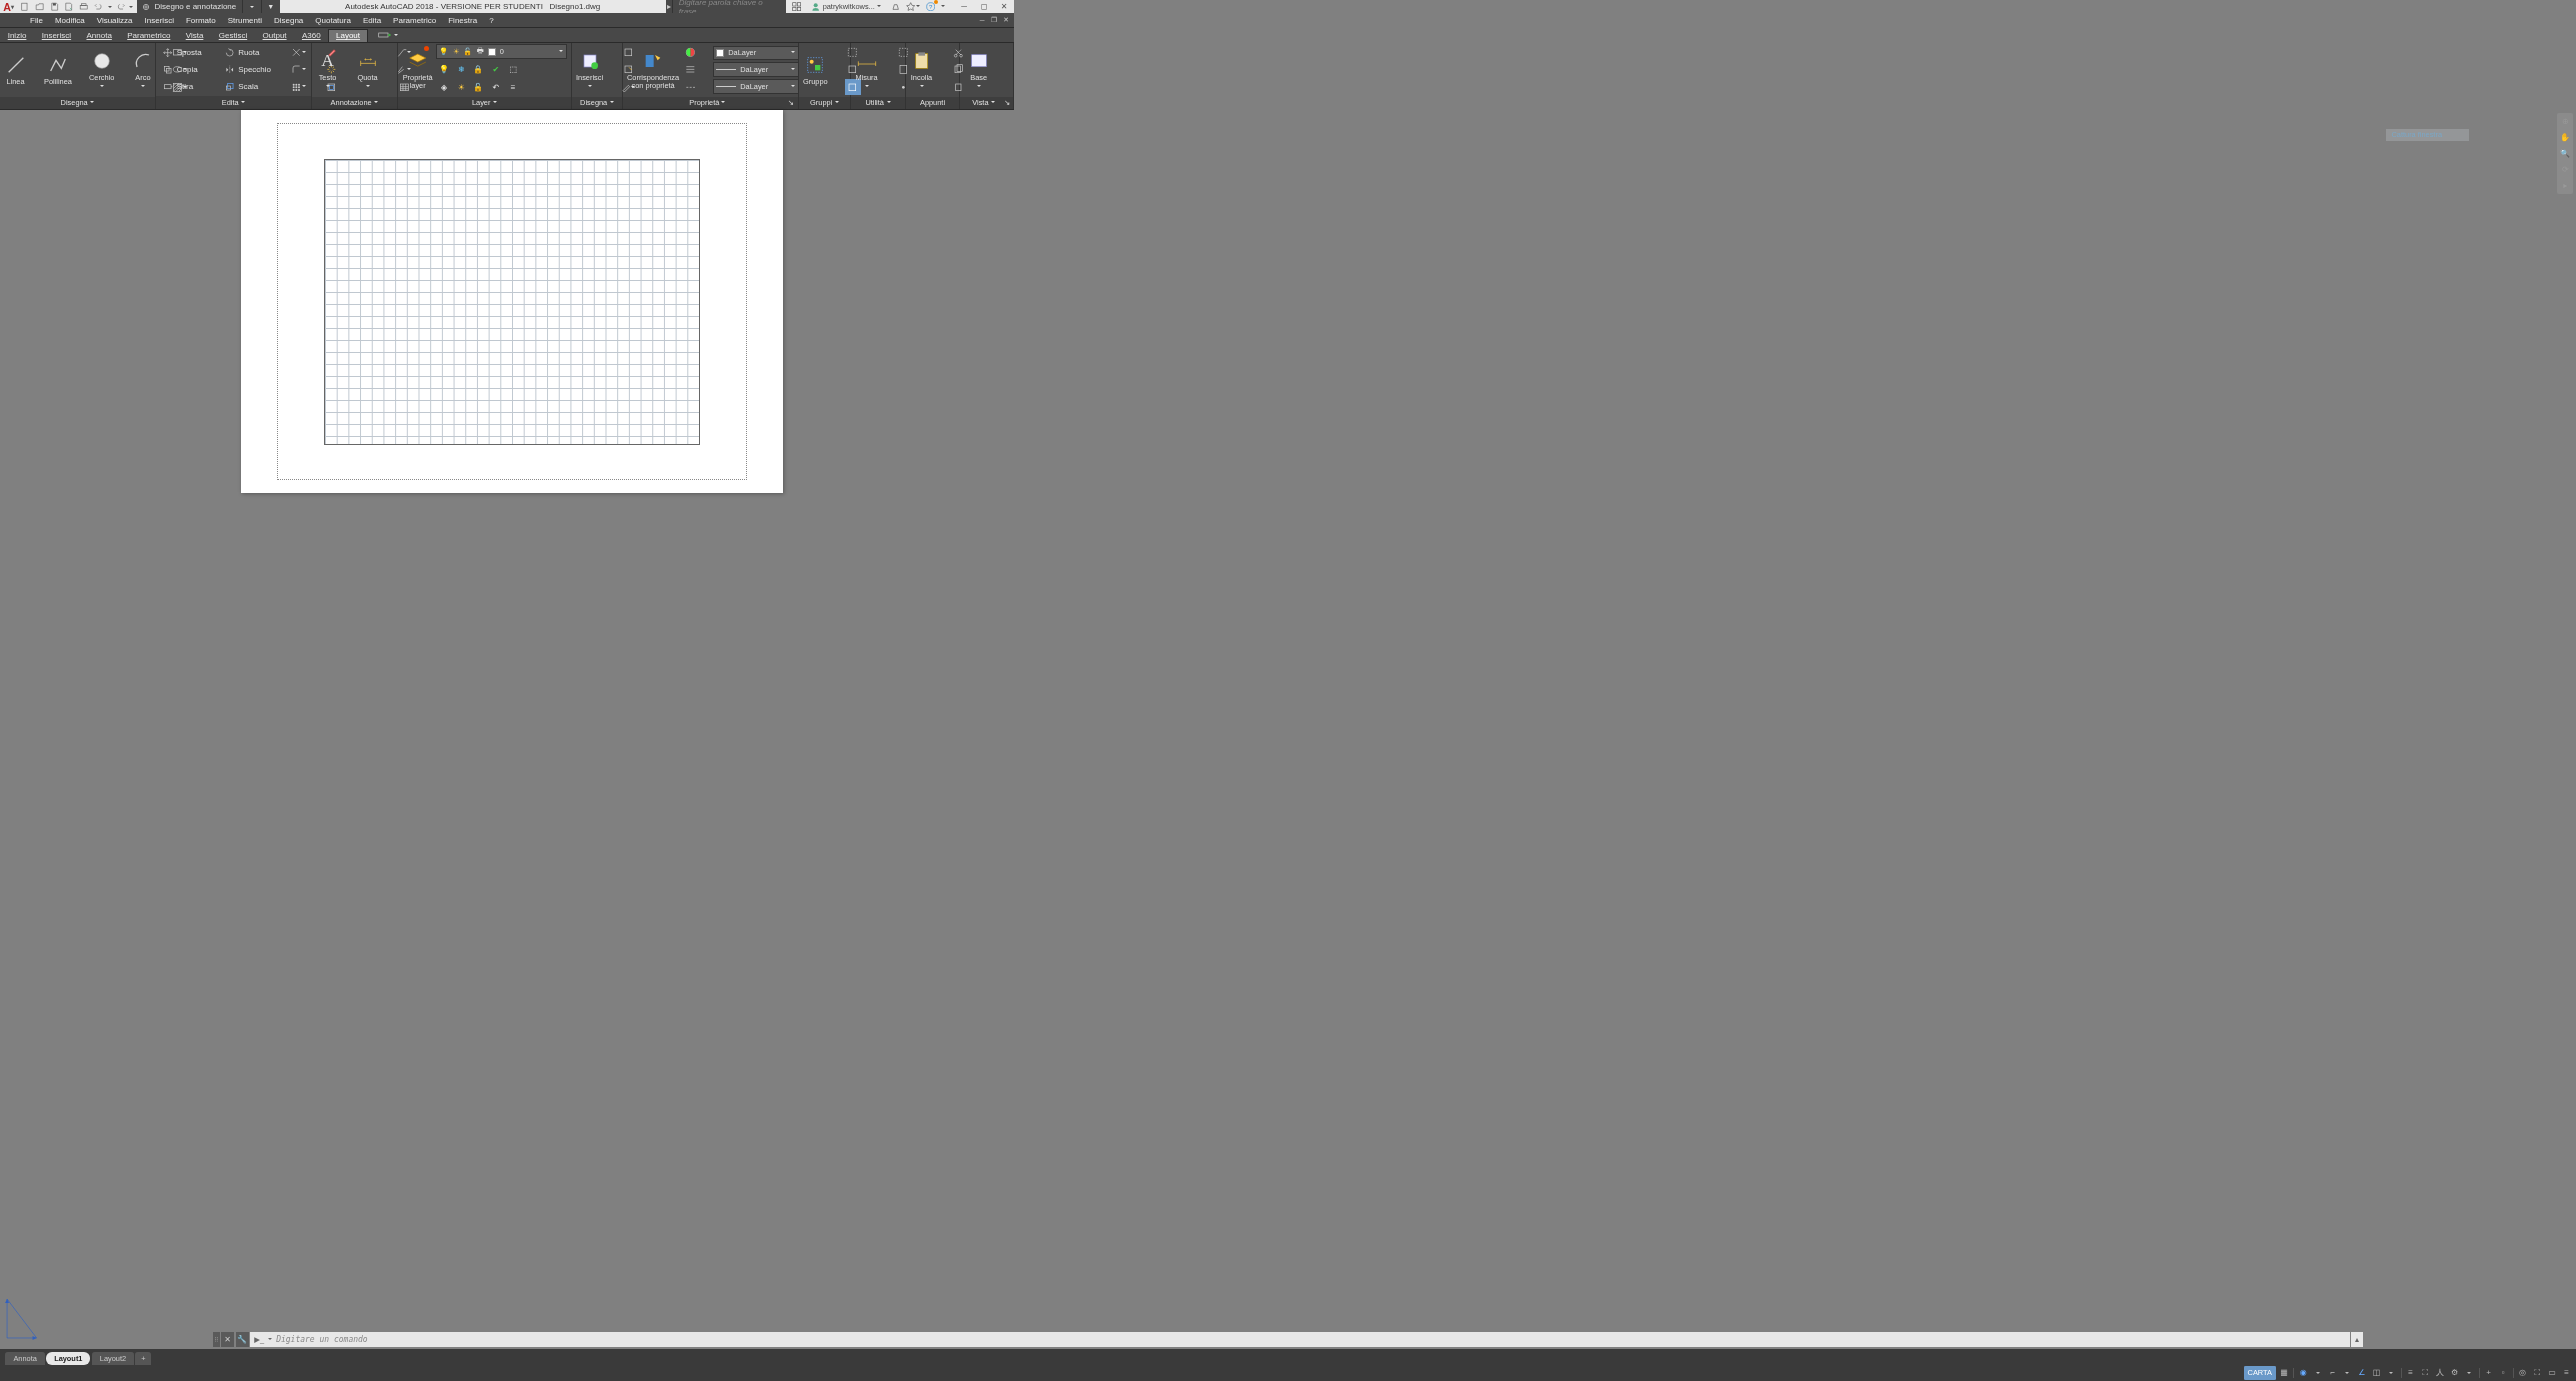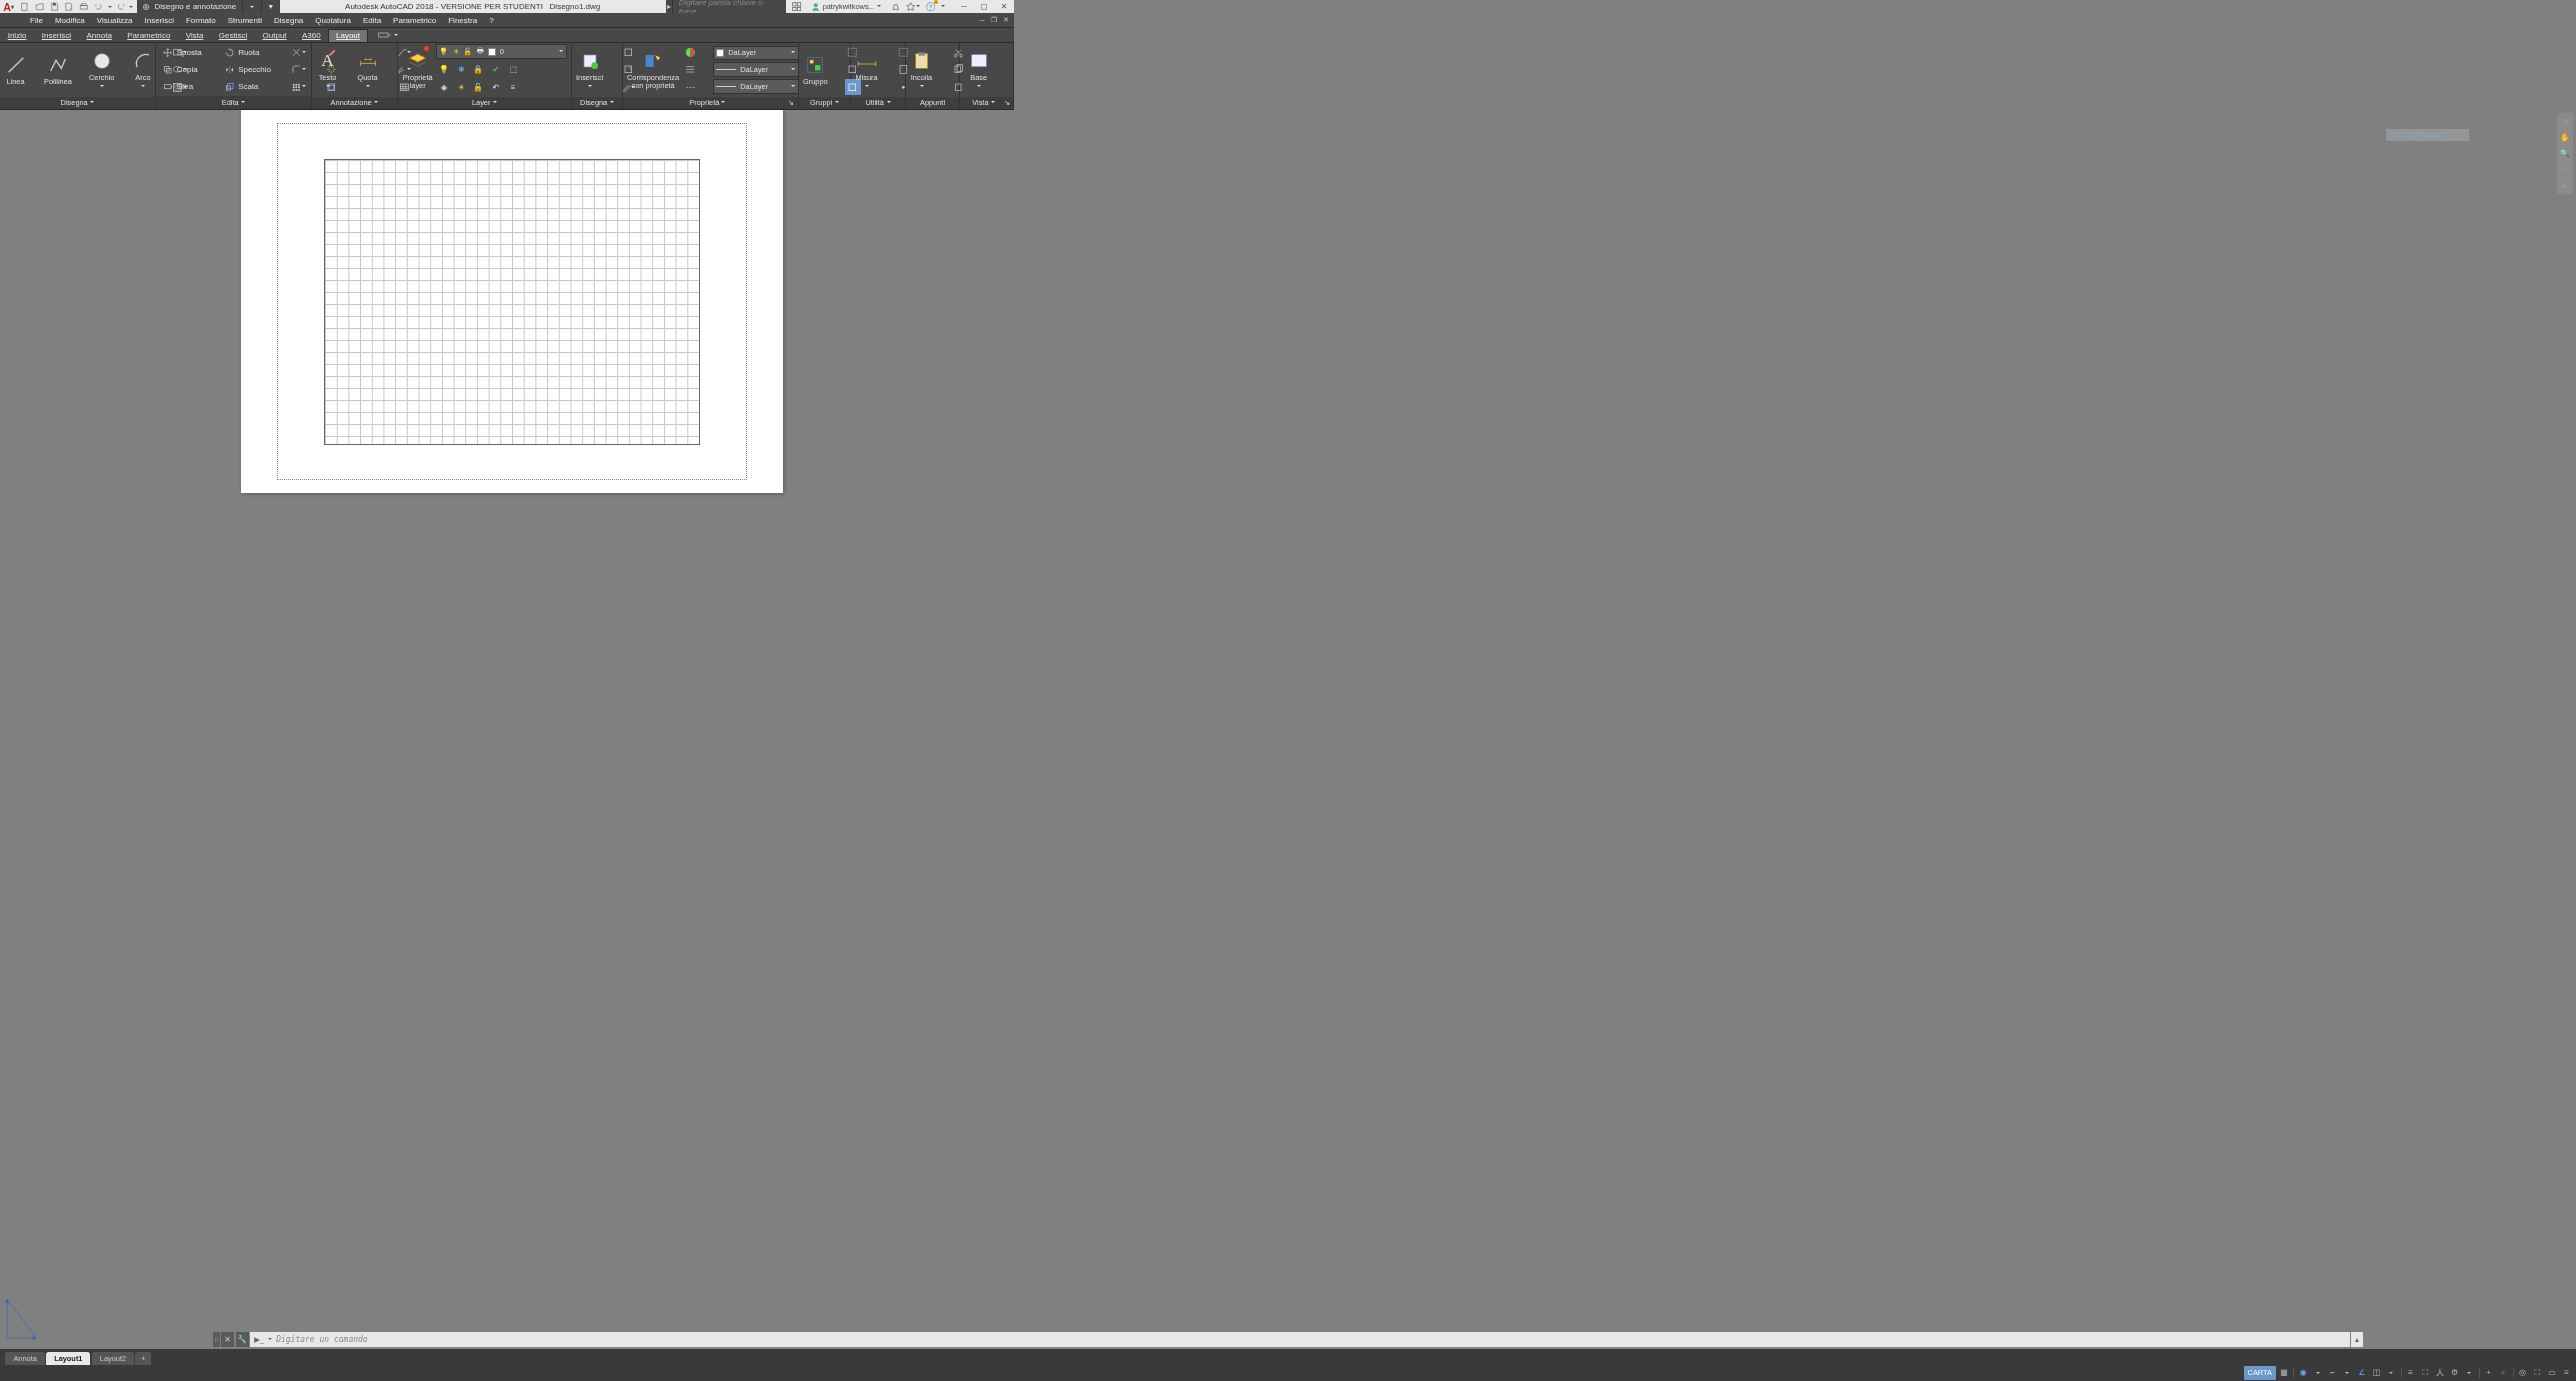--- a/index.html
+++ b/index.html
@@ -74,21 +74,21 @@
 .cmd-btn { width:13.4px; height:14.8px; background:#5a5a5a; color:#ccc; display:flex; align-items:center; justify-content:center; cursor:pointer; }
 .cmd-input { flex:1; height:14.8px; background:#e8e8e8; display:flex; align-items:center; padding:0 4px; gap:4px; }
 .cmd-input .prompt { color:#666; font-size:7.4px; }
 .cmd-input .ph { color:#888; font-style:italic; font-family:Consolas,monospace; font-size:8px; }
 .cmd-expand { width:12px; height:14.8px; background:#e8e8e8; display:flex; align-items:center; justify-content:center; color:#666; cursor:pointer; }
 
 
 .layout-tabs { position:absolute; left:0; bottom:16px; height:16px; background:#3a3a3a; display:flex; align-items:flex-end; padding-left:5.4px; width:100%; }
 .ltab { padding:0 8px; height:13.4px; display:flex; align-items:center; font-size:7.4px; border-top-left-radius:2.7px; border-top-right-radius:2.7px; margin-right:1.3px; cursor:pointer; }
 .ltab.inactive { background:#555; color:#ccc; }
-.ltab.active { background:#e8e8e8; color:#222; font-weight:bold; }
+.ltab.active { background:#e8e8e8; color:#222; font-weight:bold;border-radius:6px; }
 .ltab.add { background:#555; color:#ccc; width:16px; padding:0; justify-content:center; }
 
 
 .statusbar { position:absolute; left:0; right:0; bottom:0; height:16px; background:#3a3a3a; display:flex; align-items:center; justify-content:flex-end; padding:0 2.7px; gap:1.3px; }
 .sb-chip { height:13.4px; padding:0 4px; display:flex; align-items:center; color:#ccc; font-size:7.4px; cursor:pointer; gap:2px; }
 .sb-chip.hl { background:#6a99c9; color:#fff; border-radius:1.3px; }
 .sb-sep { width:0.7px; height:10.7px; background:#555; margin:0 1.3px; }
 .sb-ico { width:13.4px; height:13.4px; display:flex; align-items:center; justify-content:center; color:#bbb; cursor:pointer; }
 
 .chev::after { content:""; display:inline-block; border:2.7px solid transparent; border-top-color:currentColor; margin-top:2px; }

